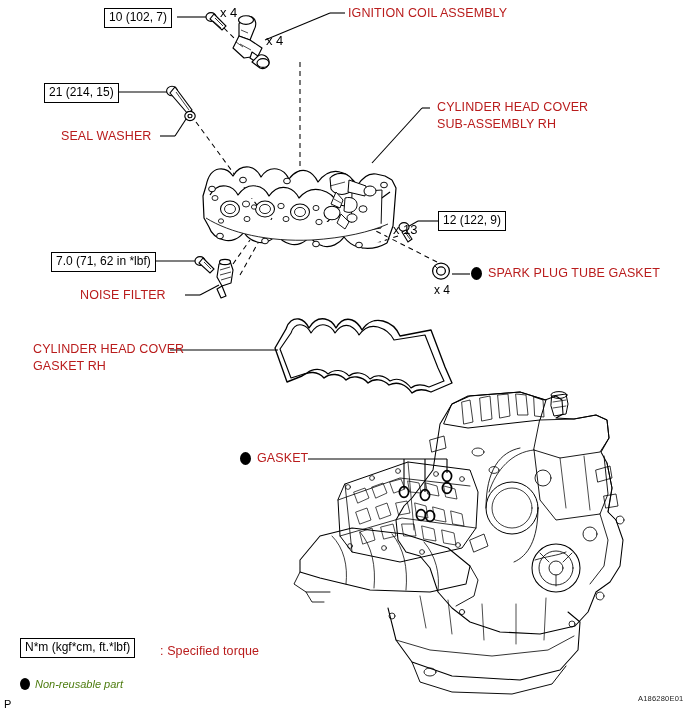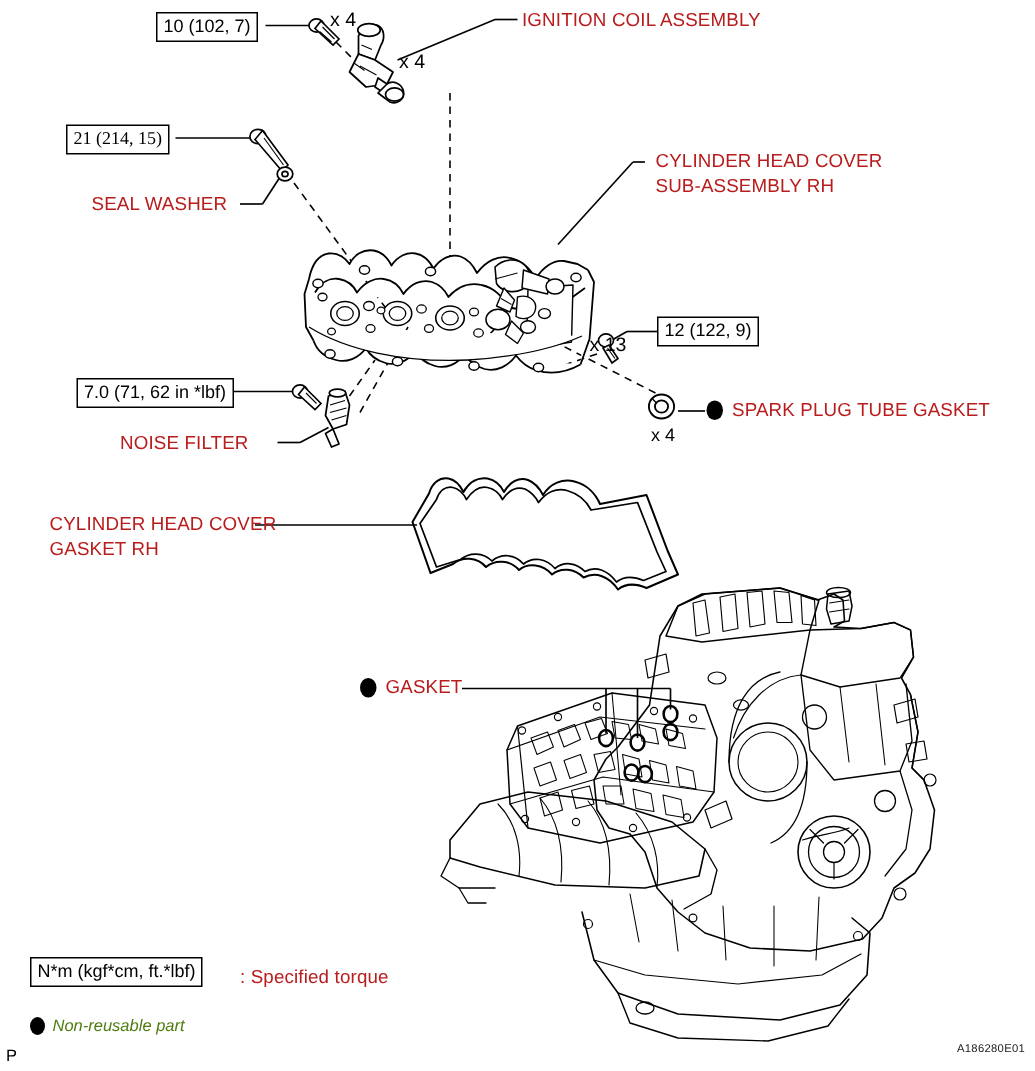--- a/index.html
+++ b/index.html
@@ -503,21 +503,21 @@
   </svg>
 
   <div class="torque-box" style="left:104px; top:8px;">10 (102, 7)</div>
 
   <div class="qty" style="left:220px; top:5px;">x 4</div>
 
   <div class="qty" style="left:266px; top:33px;">x 4</div>
 
   <div class="lbl" style="left:348px; top:6px;">IGNITION COIL ASSEMBLY</div>
 
-  <div class="torque-box" style="left:44px; top:83px;font-family:Liberation Serif, serif;">21 (214, 15)</div>
+  <div class="torque-box" style="left:44px; top:83px;">21 (214, 15)</div>
 
   <div class="lbl" style="left:61px; top:129px;">SEAL WASHER</div>
 
   <div class="lbl" style="left:437px; top:100px;">CYLINDER HEAD COVER</div>
   <div class="lbl" style="left:437px; top:117px;">SUB-ASSEMBLY RH</div>
 
   <div class="qty" style="left:393px; top:222px;">x 13</div>
 
   <div class="torque-box" style="left:438px; top:211px;">12 (122, 9)</div>
 

